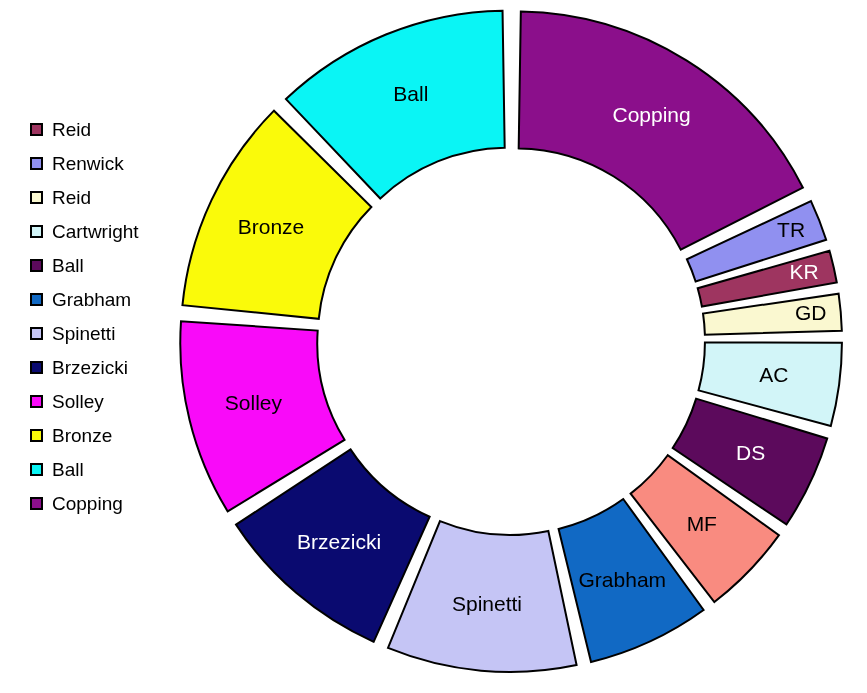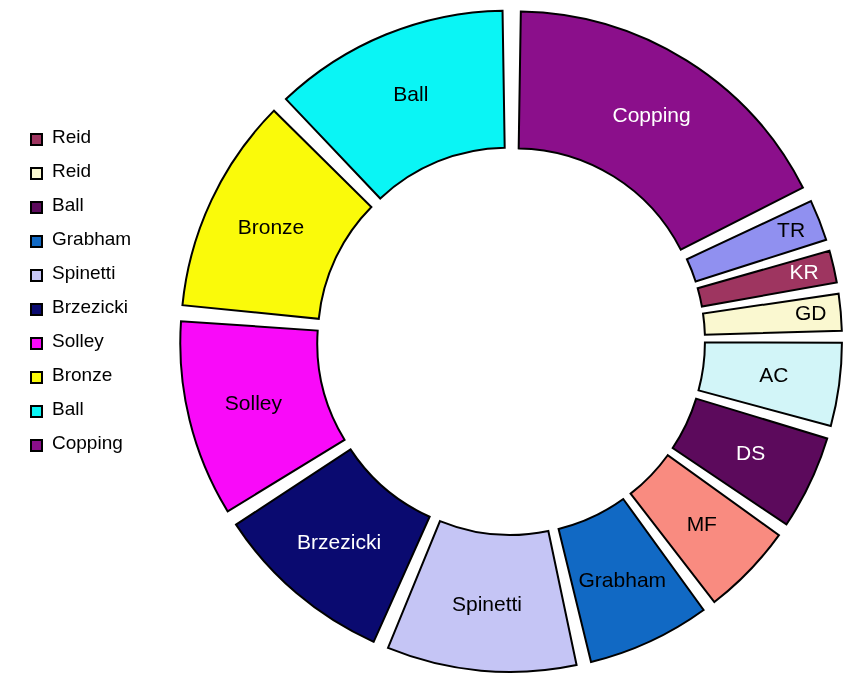--- a/index.html
+++ b/index.html
@@ -22,21 +22,21 @@
     height: 693px;
   }
   .legend {
     position: absolute;
     left: 30px;
     top: 112px;
     width: 170px;
   }
   .legend-item {
     display: flex;
-    align-items: flex-end;
+    align-items: center;
     height: 34px;
   }
   .legend-swatch {
     width: 13px;
     height: 13px;
     border: 2px solid #000000;
     box-sizing: border-box;
     flex: 0 0 auto;
   }
   .legend-label {
@@ -102,22 +102,30 @@
         <text class="slice-label" x="410.8" y="95.4" fill="#000000" font-size="21">Ball</text>
       </g>
   </svg>
 
   <div class="legend" id="legend">
       <div class="legend-item">
         <span class="legend-swatch" style="background: rgb(158, 53, 96);"></span>
         <span class="legend-label">Reid</span>
       </div>
       <div class="legend-item">
+        <span class="legend-swatch" style="background: rgb(144, 144, 240);"></span>
+        <span class="legend-label">Renwick</span>
+      </div>
+      <div class="legend-item">
         <span class="legend-swatch" style="background: rgb(250, 248, 208);"></span>
         <span class="legend-label">Reid</span>
+      </div>
+      <div class="legend-item">
+        <span class="legend-swatch" style="background: rgb(210, 245, 248);"></span>
+        <span class="legend-label">Cartwright</span>
       </div>
       <div class="legend-item">
         <span class="legend-swatch" style="background: rgb(92, 10, 92);"></span>
         <span class="legend-label">Ball</span>
       </div>
       <div class="legend-item">
         <span class="legend-swatch" style="background: rgb(17, 105, 196);"></span>
         <span class="legend-label">Grabham</span>
       </div>
       <div class="legend-item">

